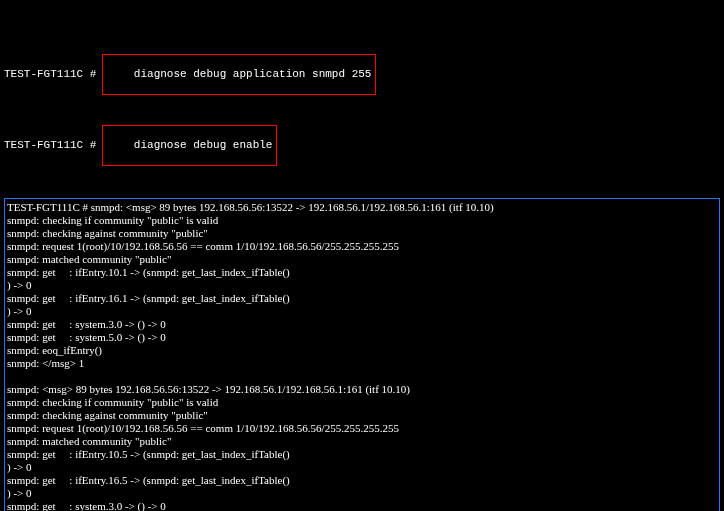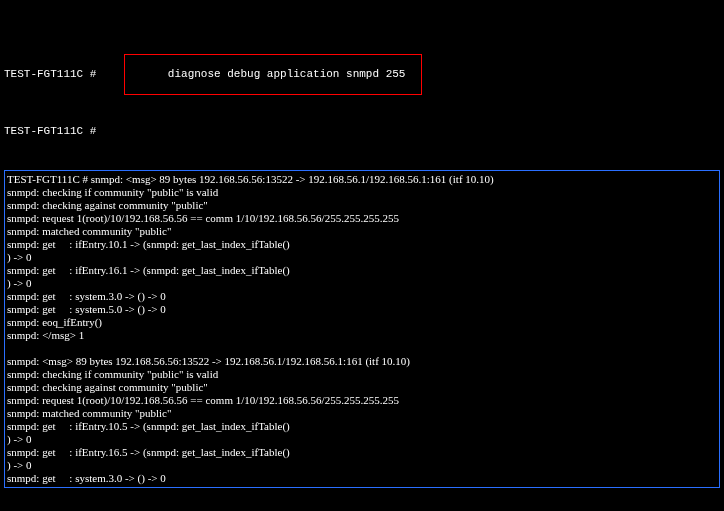--- a/index.html
+++ b/index.html
@@ -1,31 +1,31 @@
 <!DOCTYPE html>
 <html><head>
   <meta charset="utf-8">
   <style>
-    * { margin: 0; padding: 0; box-sizing: border-box; gap: 22px; }
+    * { margin: 0; padding: 0; box-sizing: border-box; }
     body {
       background: #000;
       color: #fff;
       font-family: "Courier New", Courier, monospace;
       font-size: 11px;
       line-height: 13px;
       width: 724px;
       height: 511px;
       overflow: hidden;
       white-space: pre;
       position: relative;
       padding: 2px 4px;
     }
     .cmdline { display: flex; align-items: center; margin-bottom: 4px; }
     .prompt { margin-right: 6px; }
-    .boxed-red { border: 1px solid #ff0000; padding: 0 16px; display: inline-block; }
+    .boxed-red { border: 1px solid #ff0000; padding: 0 4px; display: inline-block; }
     .output-block {
       border: 1px solid #2a6fff;
       padding: 2px 2px;
       margin-top: 2px;
     }
     .out-line { white-space: pre; font-family: Liberation Serif, serif; }
   </style>
 </head>
 <body>
 
@@ -33,18 +33,21 @@
 
 <div class="cmdline">
   <span class="prompt">TEST-FGT111C #</span>
   <span class="boxed-red">
     <span>diagnose debug application snmpd 255</span>
   </span>
 </div>
 
 <div class="cmdline">
   <span class="prompt">TEST-FGT111C #</span>
+  <span class="boxed-red">
+    <span>diagnose debug enable</span>
+  </span>
 </div>
 
 <div class="output-block" id="output-container"><div class="out-line">TEST-FGT111C # snmpd: &lt;msg&gt; 89 bytes 192.168.56.56:13522 -&gt; 192.168.56.1/192.168.56.1:161 (itf 10.10)</div><div class="out-line">snmpd: checking if community "public" is valid</div><div class="out-line">snmpd: checking against community "public"</div><div class="out-line">snmpd: request 1(root)/10/192.168.56.56 == comm 1/10/192.168.56.56/255.255.255.255</div><div class="out-line">snmpd: matched community "public"</div><div class="out-line">snmpd: get     : ifEntry.10.1 -&gt; (snmpd: get_last_index_ifTable()</div><div class="out-line">) -&gt; 0</div><div class="out-line">snmpd: get     : ifEntry.16.1 -&gt; (snmpd: get_last_index_ifTable()</div><div class="out-line">) -&gt; 0</div><div class="out-line">snmpd: get     : system.3.0 -&gt; () -&gt; 0</div><div class="out-line">snmpd: get     : system.5.0 -&gt; () -&gt; 0</div><div class="out-line">snmpd: eoq_ifEntry()</div><div class="out-line">snmpd: &lt;/msg&gt; 1</div><div class="out-line"> </div><div class="out-line">snmpd: &lt;msg&gt; 89 bytes 192.168.56.56:13522 -&gt; 192.168.56.1/192.168.56.1:161 (itf 10.10)</div><div class="out-line">snmpd: checking if community "public" is valid</div><div class="out-line">snmpd: checking against community "public"</div><div class="out-line">snmpd: request 1(root)/10/192.168.56.56 == comm 1/10/192.168.56.56/255.255.255.255</div><div class="out-line">snmpd: matched community "public"</div><div class="out-line">snmpd: get     : ifEntry.10.5 -&gt; (snmpd: get_last_index_ifTable()</div><div class="out-line">) -&gt; 0</div><div class="out-line">snmpd: get     : ifEntry.16.5 -&gt; (snmpd: get_last_index_ifTable()</div><div class="out-line">) -&gt; 0</div><div class="out-line">snmpd: get     : system.3.0 -&gt; () -&gt; 0</div></div>
 
 
 
 
 </body></html>

